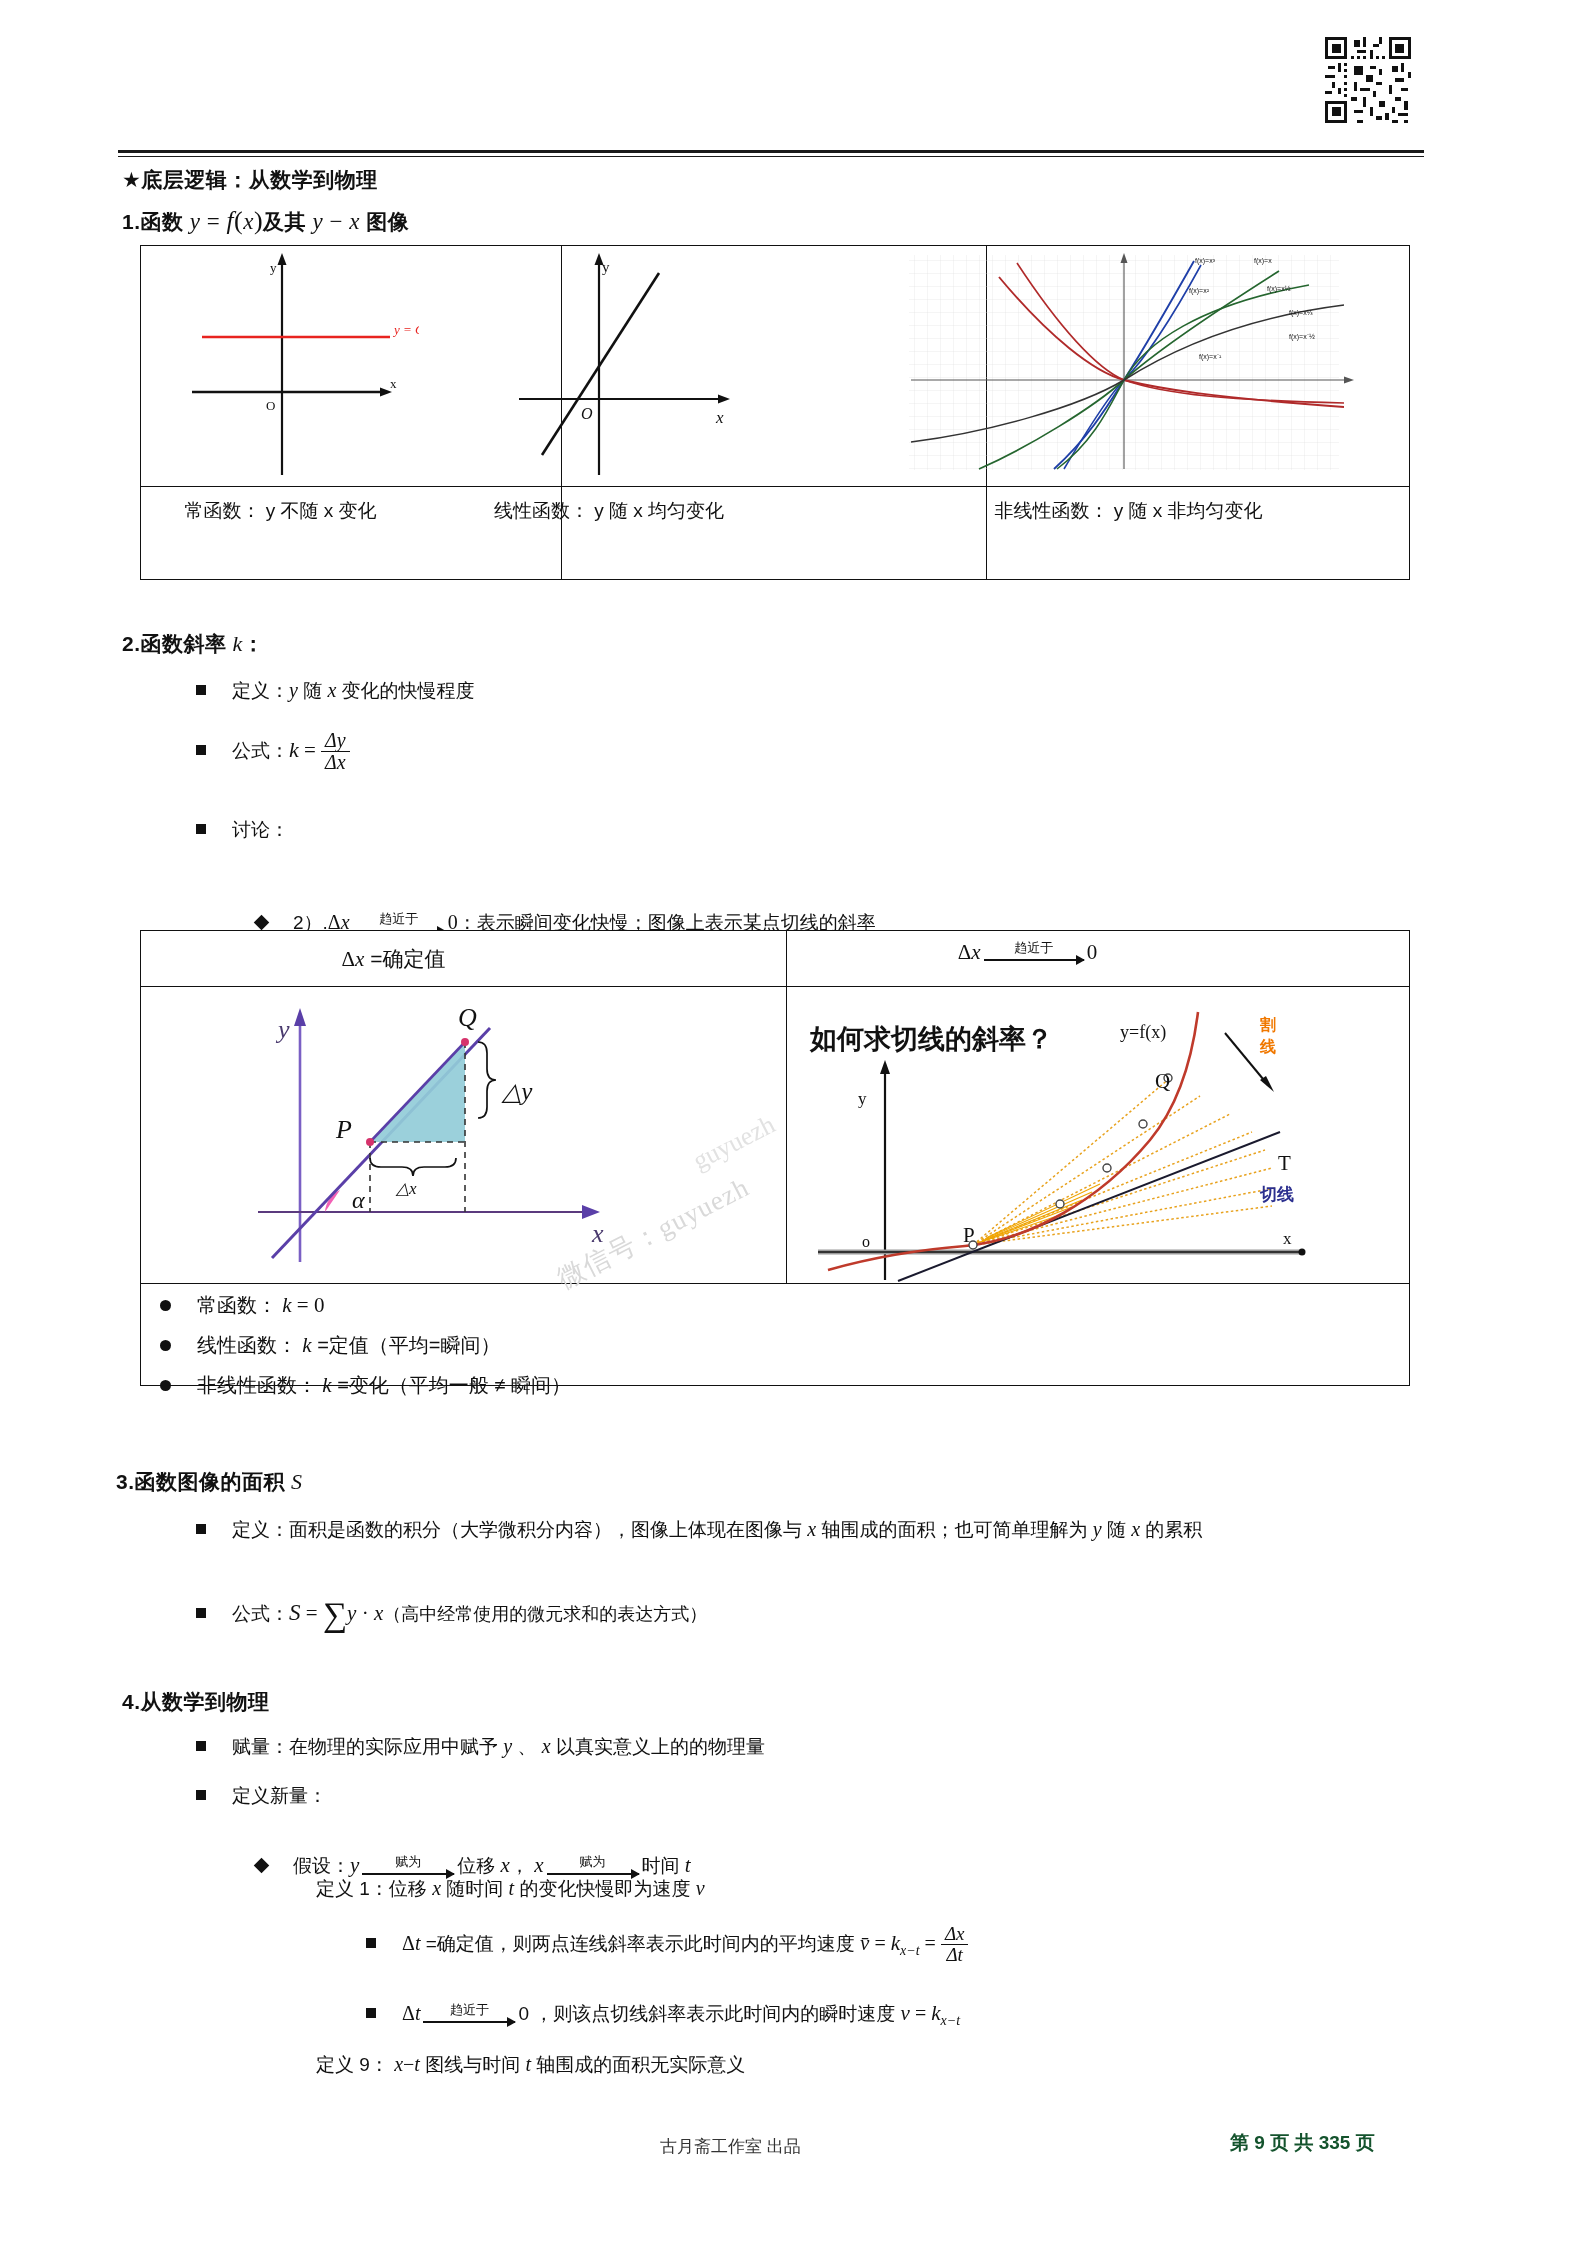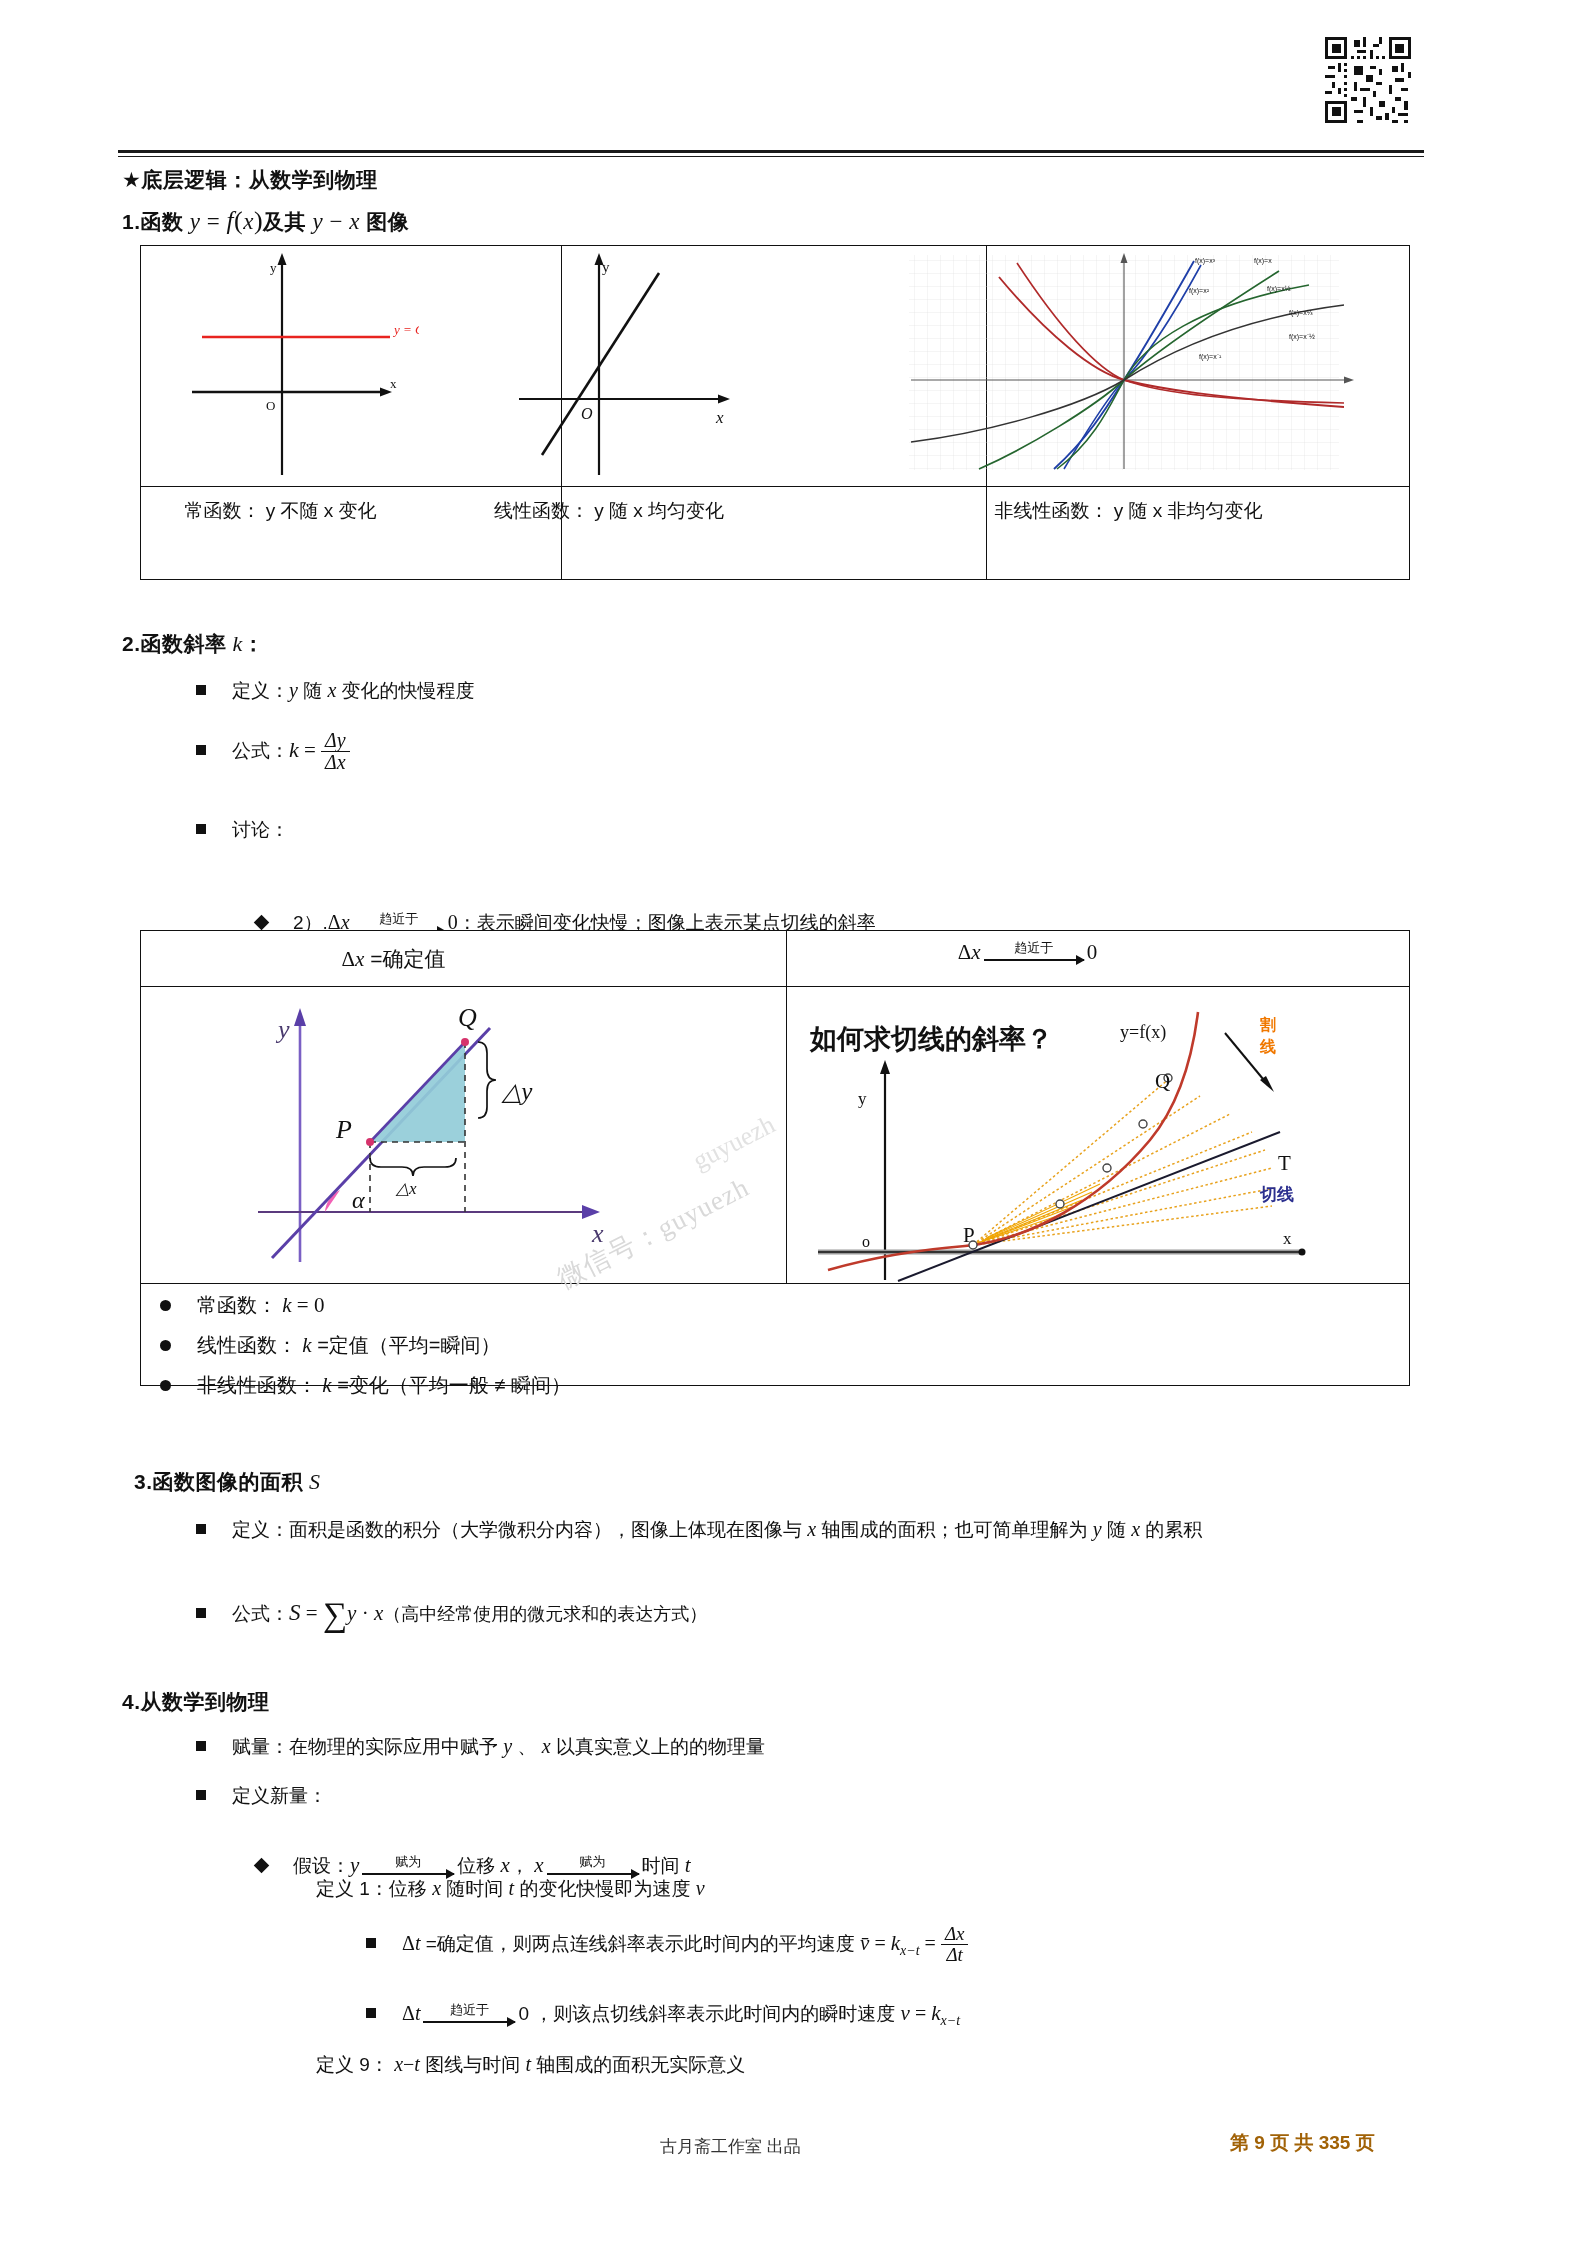--- a/index.html
+++ b/index.html
@@ -53,21 +53,21 @@
   .fig{position:absolute;overflow:hidden;}
 
   
   .wm{position:absolute;font-family:"Liberation Serif",serif;color:#d9d9d9;font-size:27px;
       transform:rotate(-27deg);white-space:nowrap;letter-spacing:1px;}
   .wm2{position:absolute;font-family:"Liberation Serif",serif;color:#e2e2e2;font-size:26px;
       transform:rotate(-27deg);white-space:nowrap;}
 
   
   .foot-c{position:absolute;font-size:17px;color:#333;}
-  .foot-r{position:absolute;font-size:19px;font-weight:bold;color:#a16207;}
+  .foot-r{position:absolute;font-size:19px;font-weight:bold;color:#14532d;}
 
   .nowrap{white-space:nowrap;}
 </style>
 </head>
 <body>
 
 <div class="page">
 
   <div class="qr-wrap">
     <svg class="qr" viewBox="0 0 29 29" shape-rendering="crispEdges">
@@ -366,21 +366,21 @@
   <div class="bl" style="left:160px;top:1290px;font-size:20px;">
     <span class="dot"></span><span>常函数：</span><span class="mi" style="font-size:21px;">  k</span><span class="mr" style="font-size:21px;"> = 0</span>
   </div>
   <div class="bl" style="left:160px;top:1330px;font-size:20px;">
     <span class="dot"></span><span>线性函数：</span><span class="mi" style="font-size:21px;"> k</span><span> =定值（平均=瞬间）</span>
   </div>
   <div class="bl" style="left:160px;top:1370px;font-size:20px;">
     <span class="dot"></span><span>非线性函数：</span><span class="mi" style="font-size:21px;"> k</span><span> =变化（平均一般 ≠ 瞬间）</span>
   </div>
 
-  <div class="h-num" style="left:134px;top:1468px;">
+  <div class="h-num" style="left:116px;top:1468px;">
     <span>3.函数图像的面积</span><span class="mi" style="font-size:22px;"> S</span>
   </div>
 
   <div class="bl" style="left:196px;top:1512px;width:1230px;line-height:1.75;">
     <span class="sq"></span><span>定义：面积是函数的积分（大学微积分内容），图像上体现在图像与 </span><span class="mi" style="font-size:20px;">x</span><span> 轴围成的面积；也可简单理解为 </span><span class="mi" style="font-size:20px;">y</span><span> 随 </span><span class="mi" style="font-size:20px;">x</span><span> 的累积</span>
   </div>
 
   <div class="bl" style="left:196px;top:1590px;">
     <span class="sq"></span><span>公式：</span><span class="mi" style="font-size:23px;">S</span><span class="mr" style="font-size:21px;"> = </span><span class="mr" style="font-size:34px;vertical-align:-6px;">∑</span><span class="mi" style="font-size:21px;">y</span><span class="mr" style="font-size:21px;"> · </span><span class="mi" style="font-size:21px;">x</span><span style="font-size:18px;">（高中经常使用的微元求和的表达方式）</span>
   </div>

